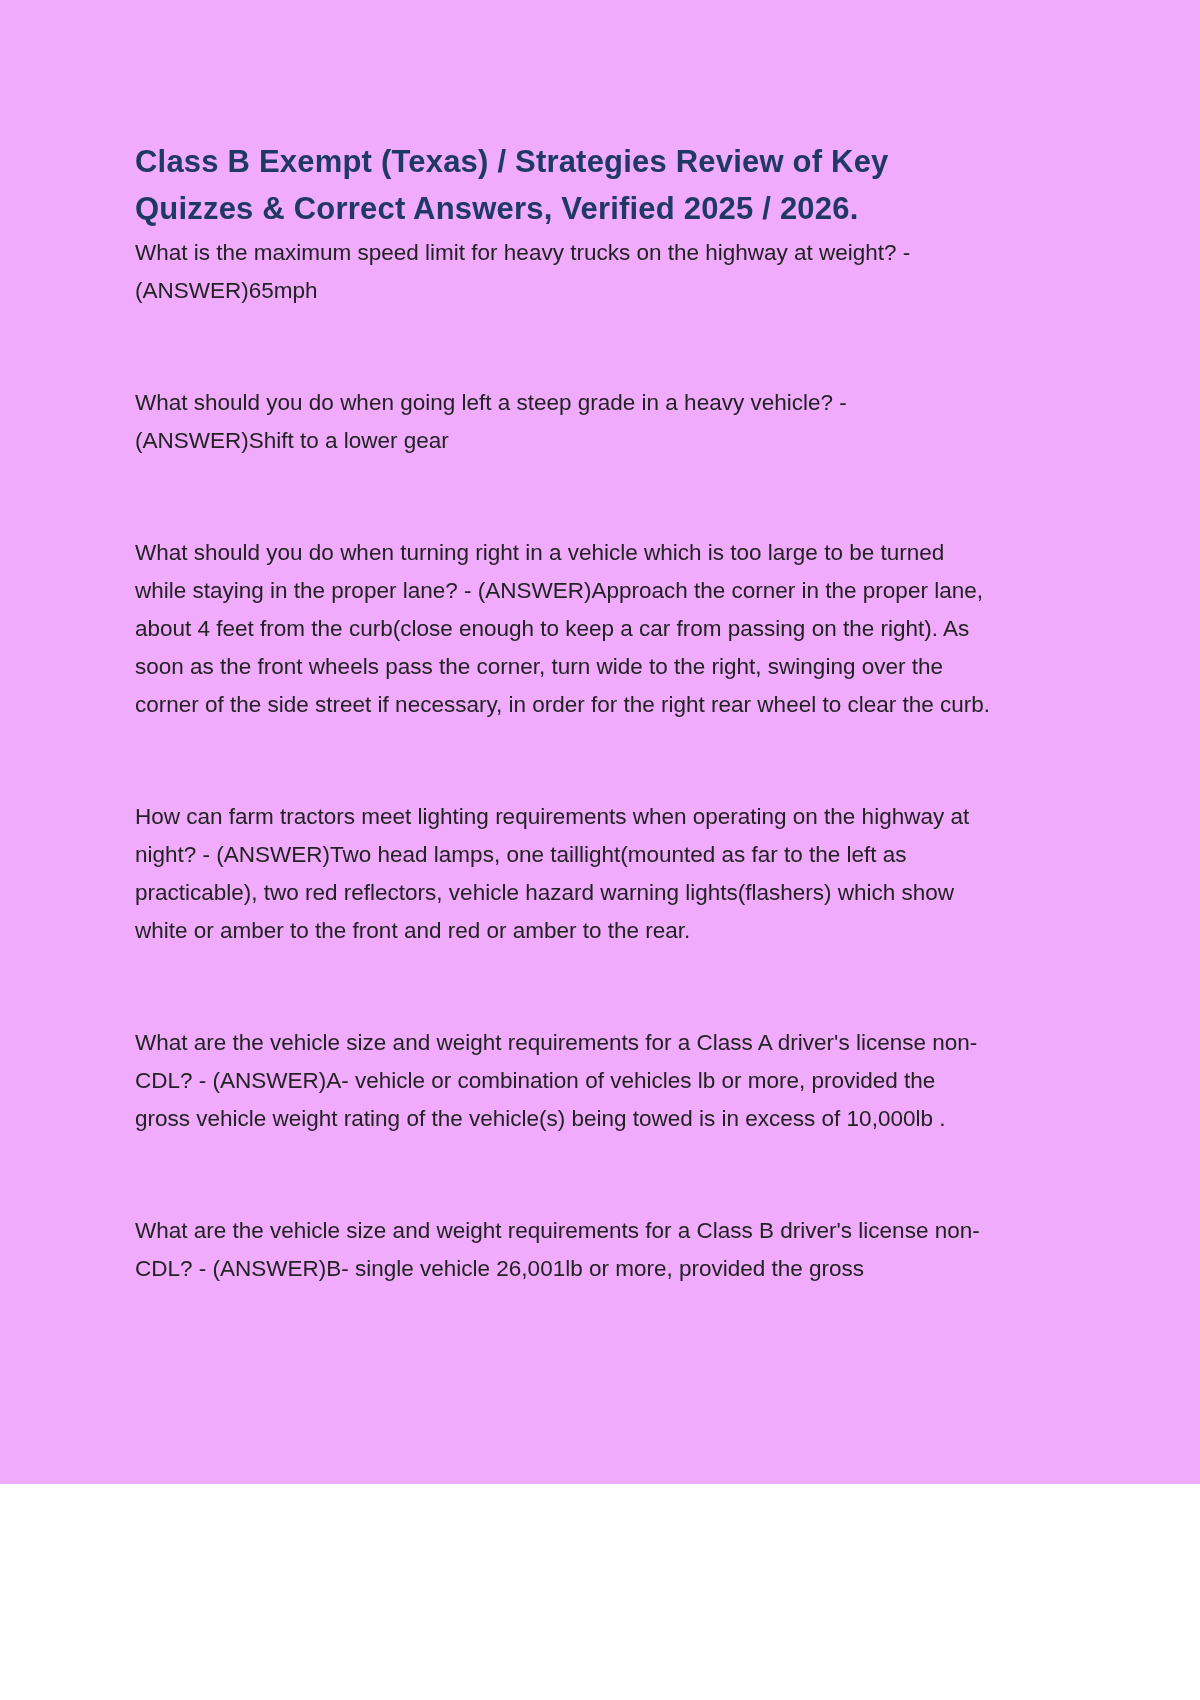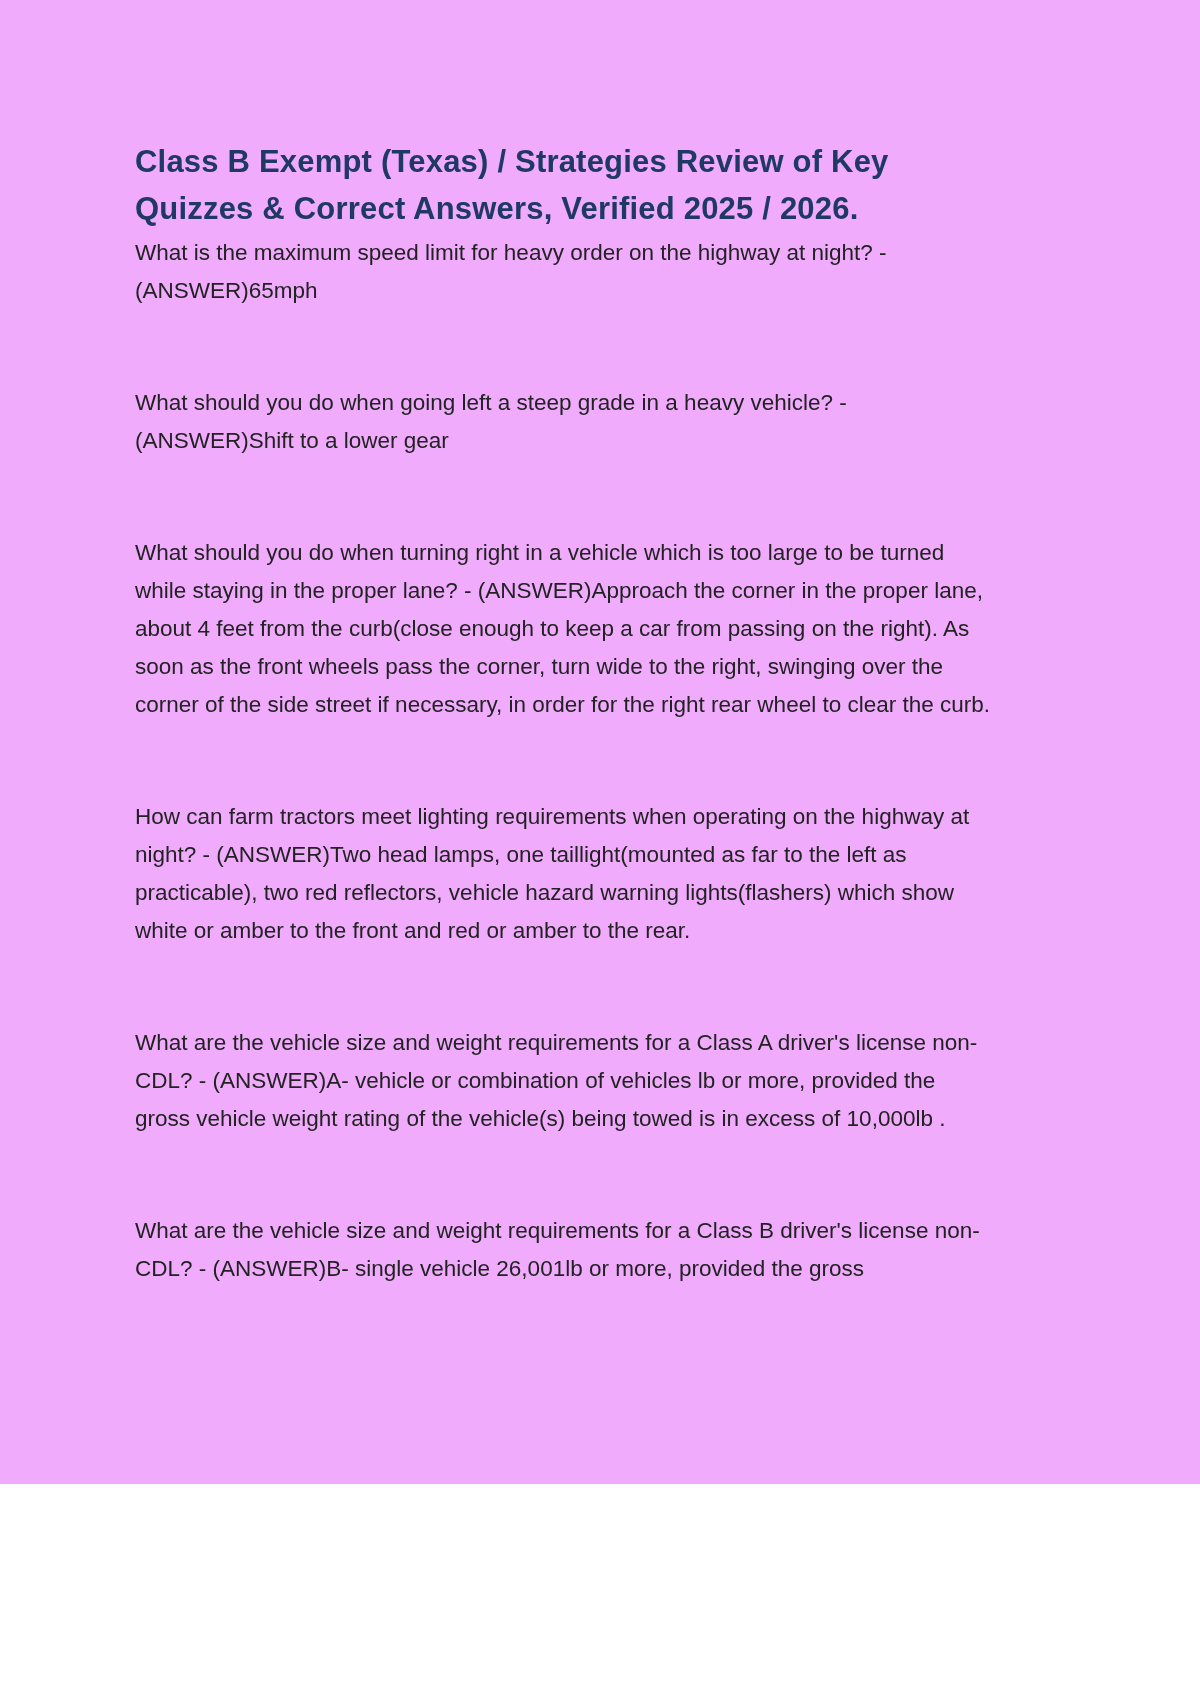--- a/index.html
+++ b/index.html
@@ -47,21 +47,21 @@
     background: #3a3a3a;
   }
 </style>
 </head>
 <body>
 
 <div class="page">
   <div class="content">
     <h1 class="doc-title">Class B Exempt (Texas) / Strategies Review of Key Quizzes &amp; Correct Answers, Verified 2025 / 2026.</h1>
 
-    <p class="qa first">What is the maximum speed limit for heavy order on the highway at night? - (ANSWER)65mph</p>
+    <p class="qa first">What is the maximum speed limit for heavy trucks on the highway at weight? - (ANSWER)65mph</p>
 
     <p class="qa">What should you do when going left a steep grade in a heavy vehicle? - (ANSWER)Shift to a lower gear</p>
 
     <p class="qa">What should you do when turning right in a vehicle which is too large to be turned while staying in the proper lane? -  (ANSWER)Approach the corner in the proper lane, about 4 feet from the curb(close enough to keep a car from passing on the right). As soon as the front wheels pass the corner, turn wide to the right, swinging over the corner of the side street if necessary, in order for the right rear wheel to clear the curb.</p>
 
     <p class="qa">How can farm tractors meet lighting requirements when operating on the highway at night? -  (ANSWER)Two head lamps, one taillight(mounted as far to the left as practicable), two red reflectors, vehicle hazard warning lights(flashers) which show white or amber to the front and red or amber to the rear.</p>
 
     <p class="qa">What are the vehicle size and weight requirements for a Class A driver's license non-CDL? -  (ANSWER)A- vehicle or combination of vehicles lb or more, provided the gross vehicle weight rating of the vehicle(s) being towed is in excess of 10,000lb .</p>
 
     <p class="qa">What are the vehicle size and weight requirements for a Class B driver's license non-CDL? -  (ANSWER)B- single vehicle 26,001lb or more, provided the gross</p>

